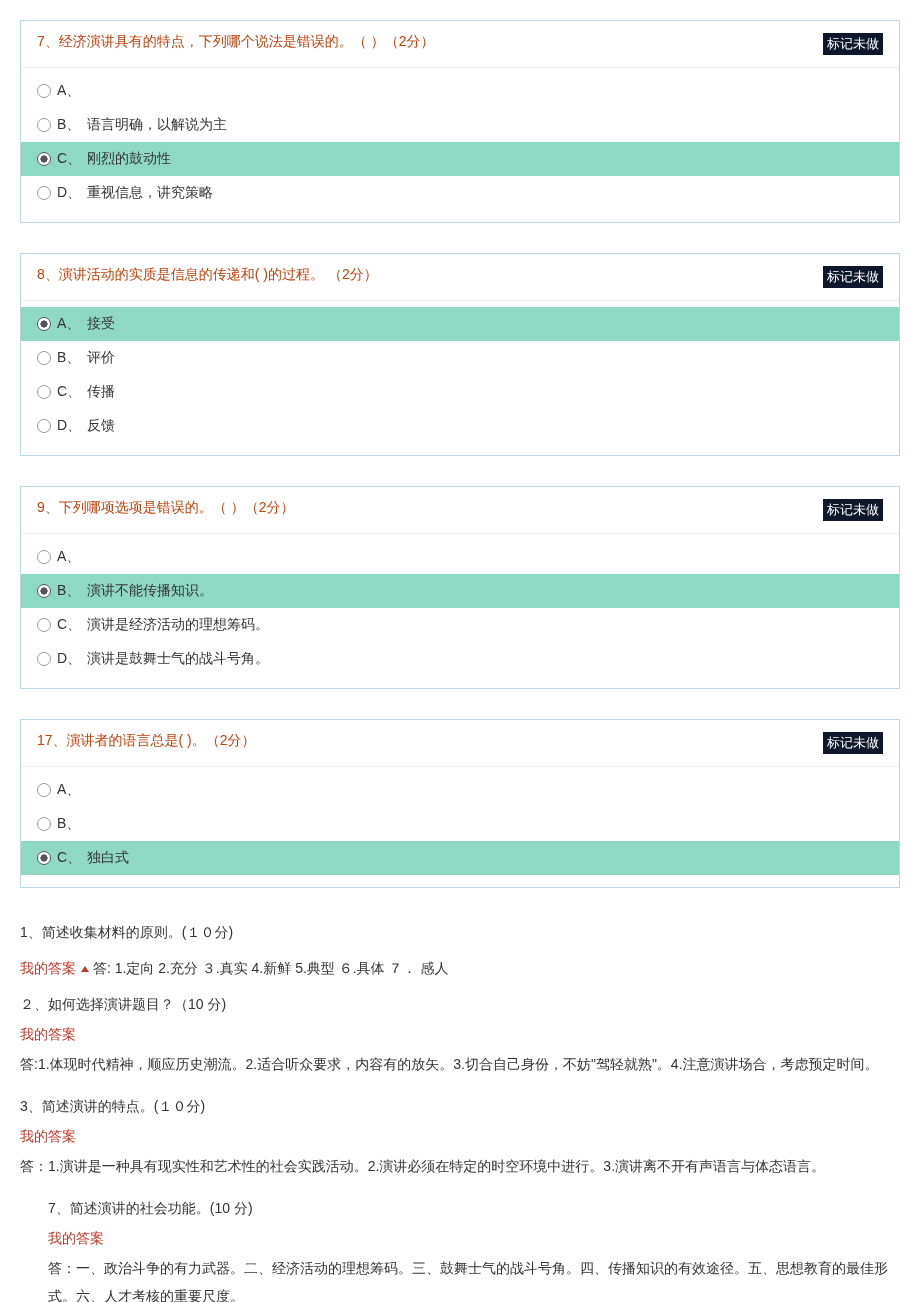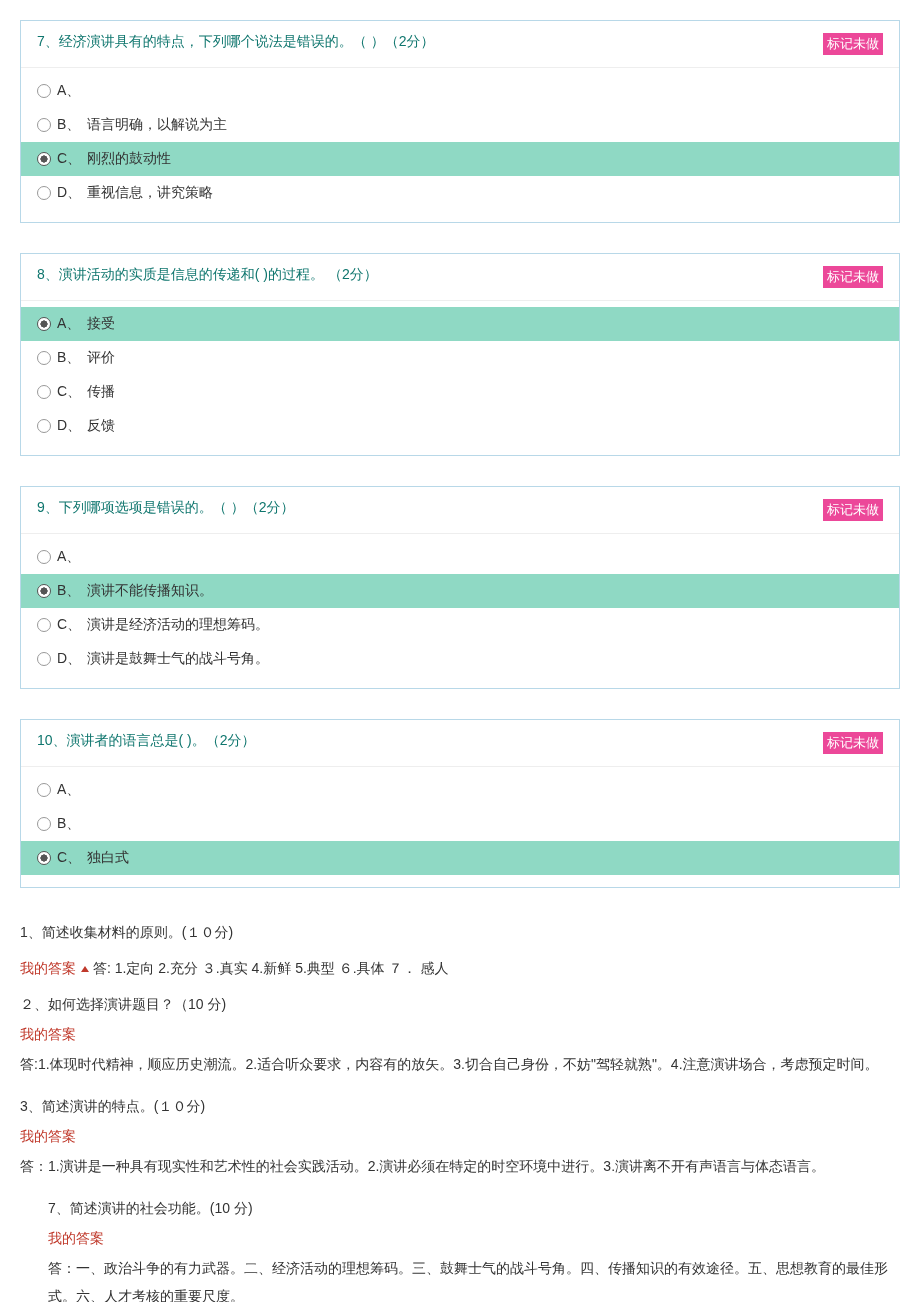--- a/index.html
+++ b/index.html
@@ -1,19 +1,19 @@
 <!DOCTYPE html>
 <html><head>
 <meta charset="utf-8">
 <style>
   body{margin:0;padding:20px;font-family:"Microsoft YaHei",Arial,sans-serif;font-size:14px;color:#333;background:#fff;width:880px}
   .qcard{border:1px solid #b8d8e8;margin-bottom:30px;background:#fff}
   .qhead{display:flex;justify-content:space-between;padding:12px 16px;border-bottom:1px solid #eee}
-  .qtitle{color:#0f766e}
-  .mark{background:#ec4899;color:#fff;padding:2px 4px;font-size:13px}
+  .qtitle{color:#c2410c}
+  .mark{background:#0f172a;color:#fff;padding:2px 4px;font-size:13px}
   .opts{padding:6px 0 12px 0}
   .opt{display:flex;align-items:center;padding:8px 16px}
   .opt.sel{background:#8fd9c4}
   .radio{width:12px;height:12px;border:1px solid #999;border-radius:50%;margin-right:6px;display:inline-block;background:#fff}
   .opt.sel .radio{border-color:#555;background:radial-gradient(circle,#555 0 40%,#fff 45% 100%)}
   .olabel{width:30px;color:#333}
   .otext{flex:1}
   .essay{margin:0 0 8px 0;line-height:2}
   .ans-label{color:#c0392b;margin:6px 0}
   .ans-text{line-height:2;margin-bottom:14px}
@@ -102,21 +102,21 @@
         </div>
         <div class="opt">
           <span class="radio"></span>
           <span class="olabel">D、</span>
           <span class="otext">演讲是鼓舞士气的战斗号角。</span>
         </div>
       </div>
     </div>
     <div class="qcard">
       <div class="qhead">
-        <div class="qtitle">10、演讲者的语言总是(   )。（2分）</div>
+        <div class="qtitle">17、演讲者的语言总是(   )。（2分）</div>
         <div class="mark">标记未做</div>
       </div>
       <div class="opts">
         <div class="opt">
           <span class="radio"></span>
           <span class="olabel">A、</span>
         </div>
         <div class="opt">
           <span class="radio"></span>
           <span class="olabel">B、</span>

